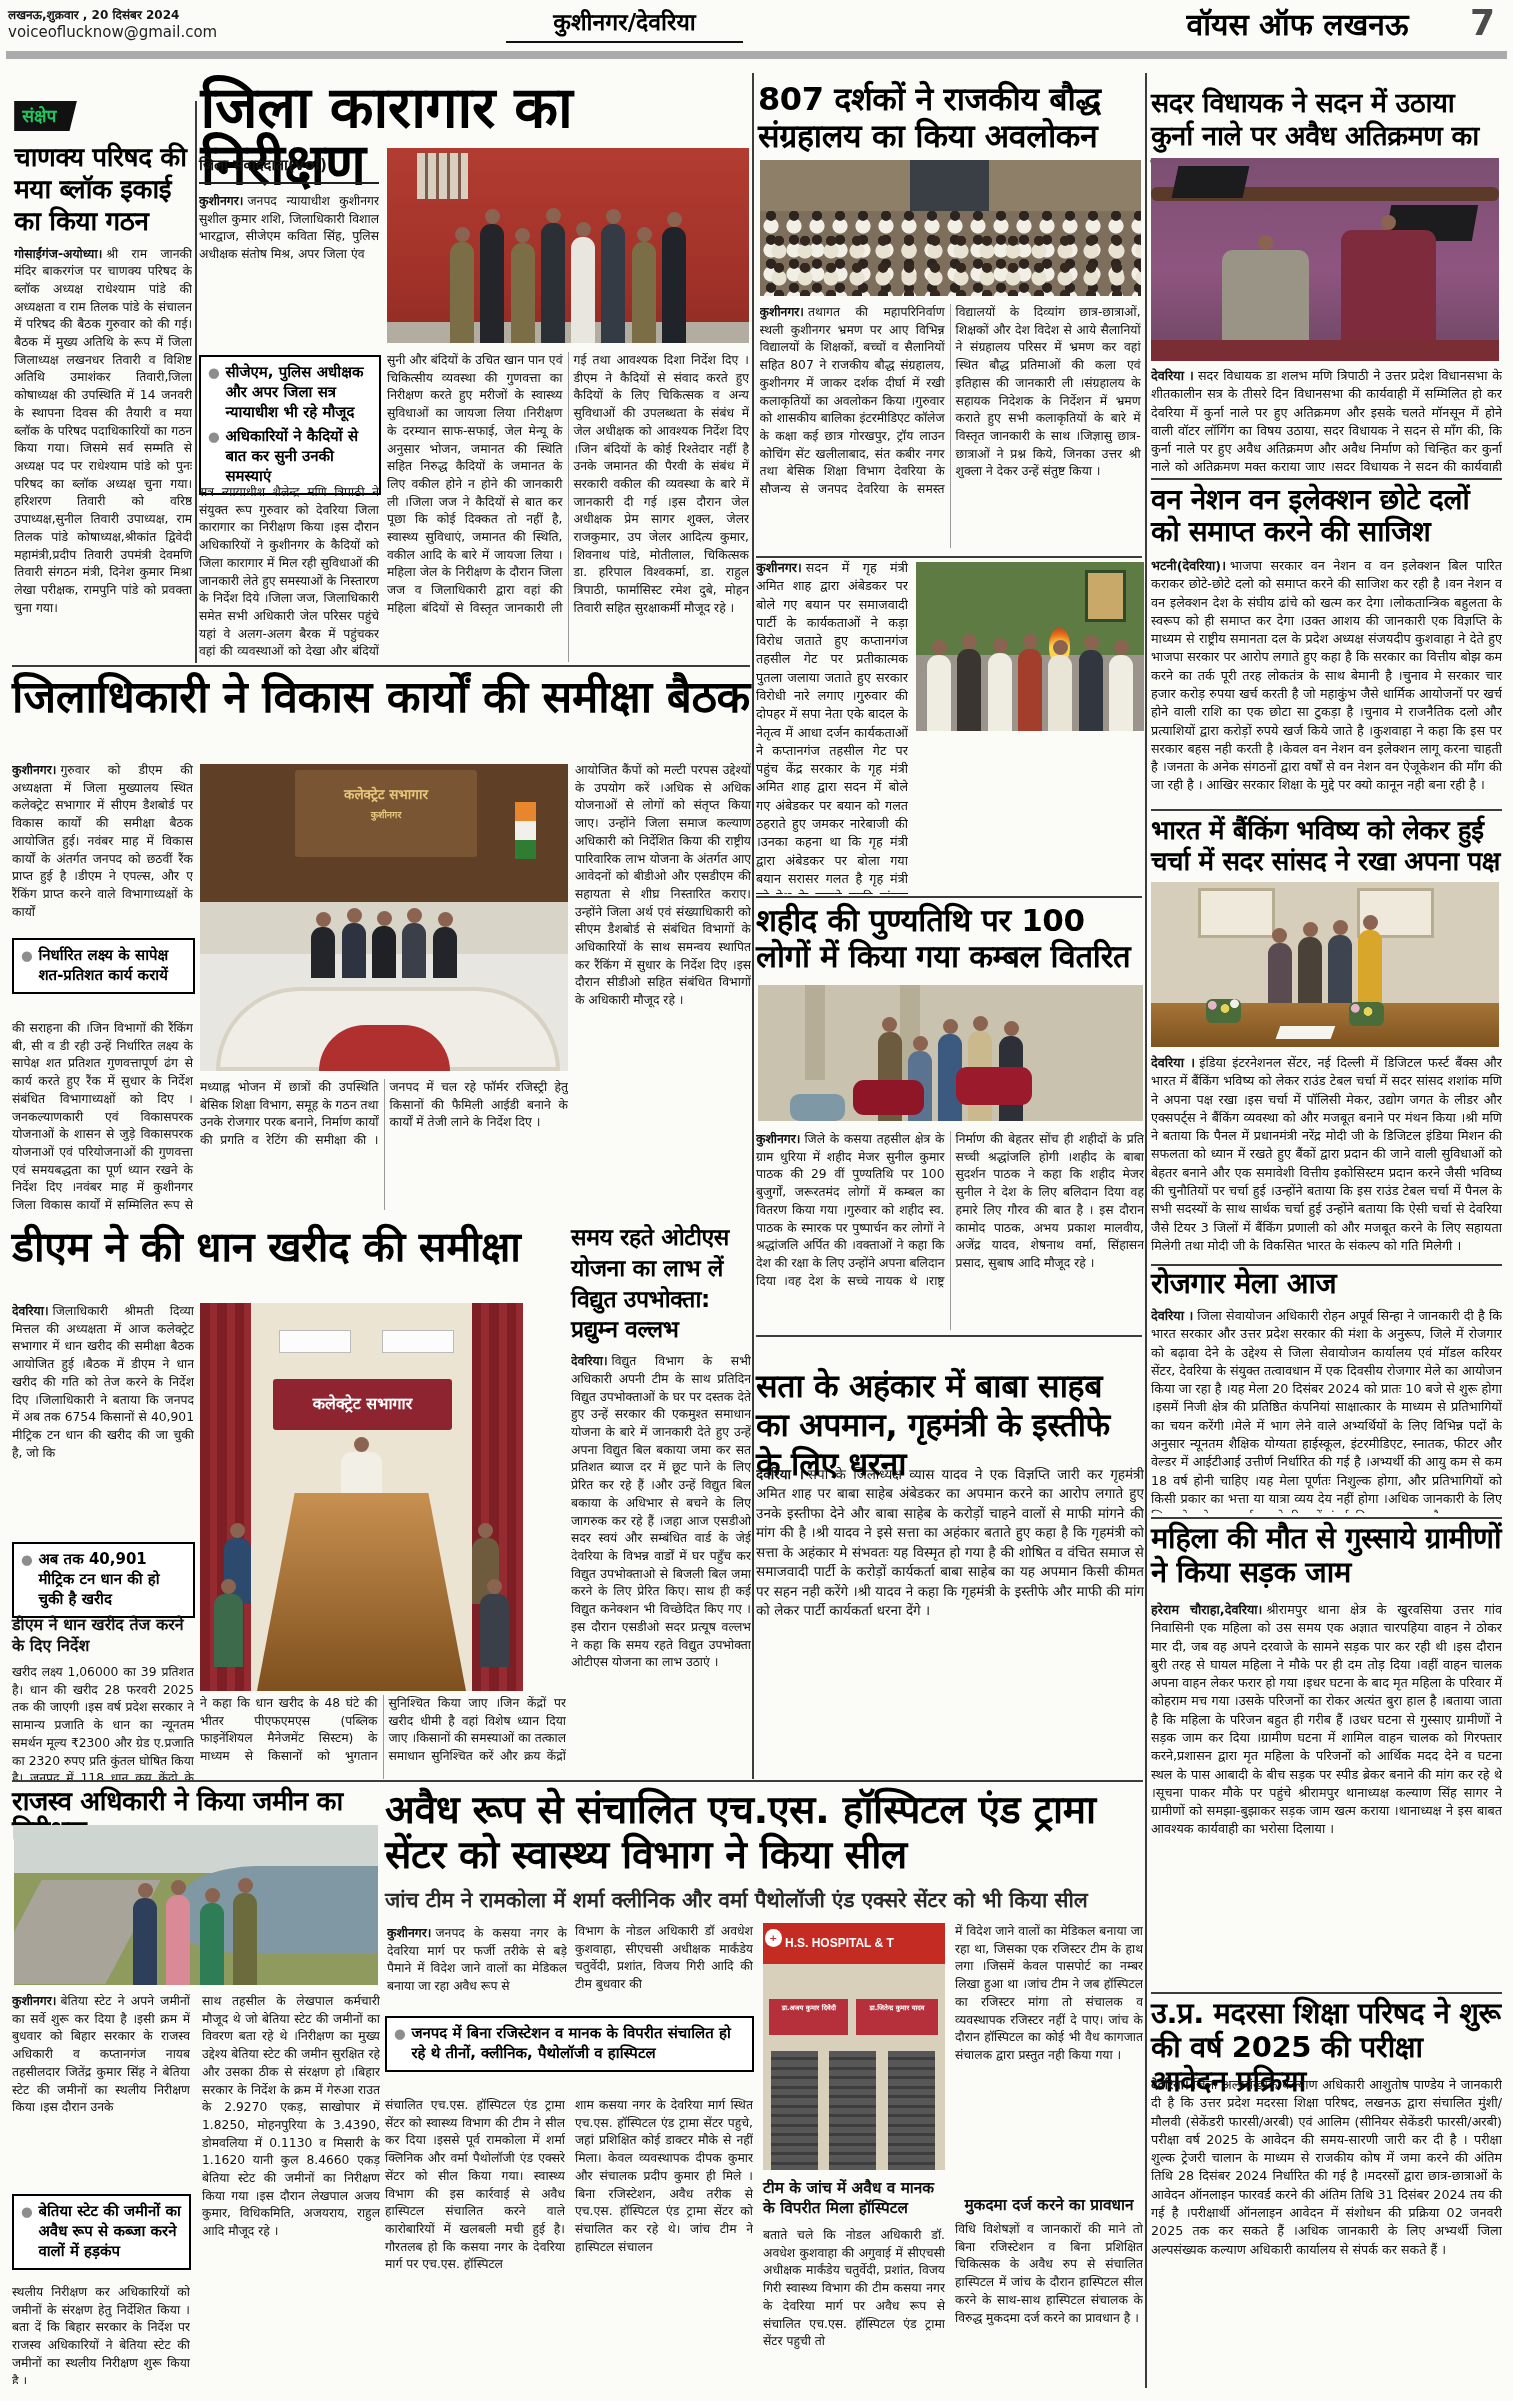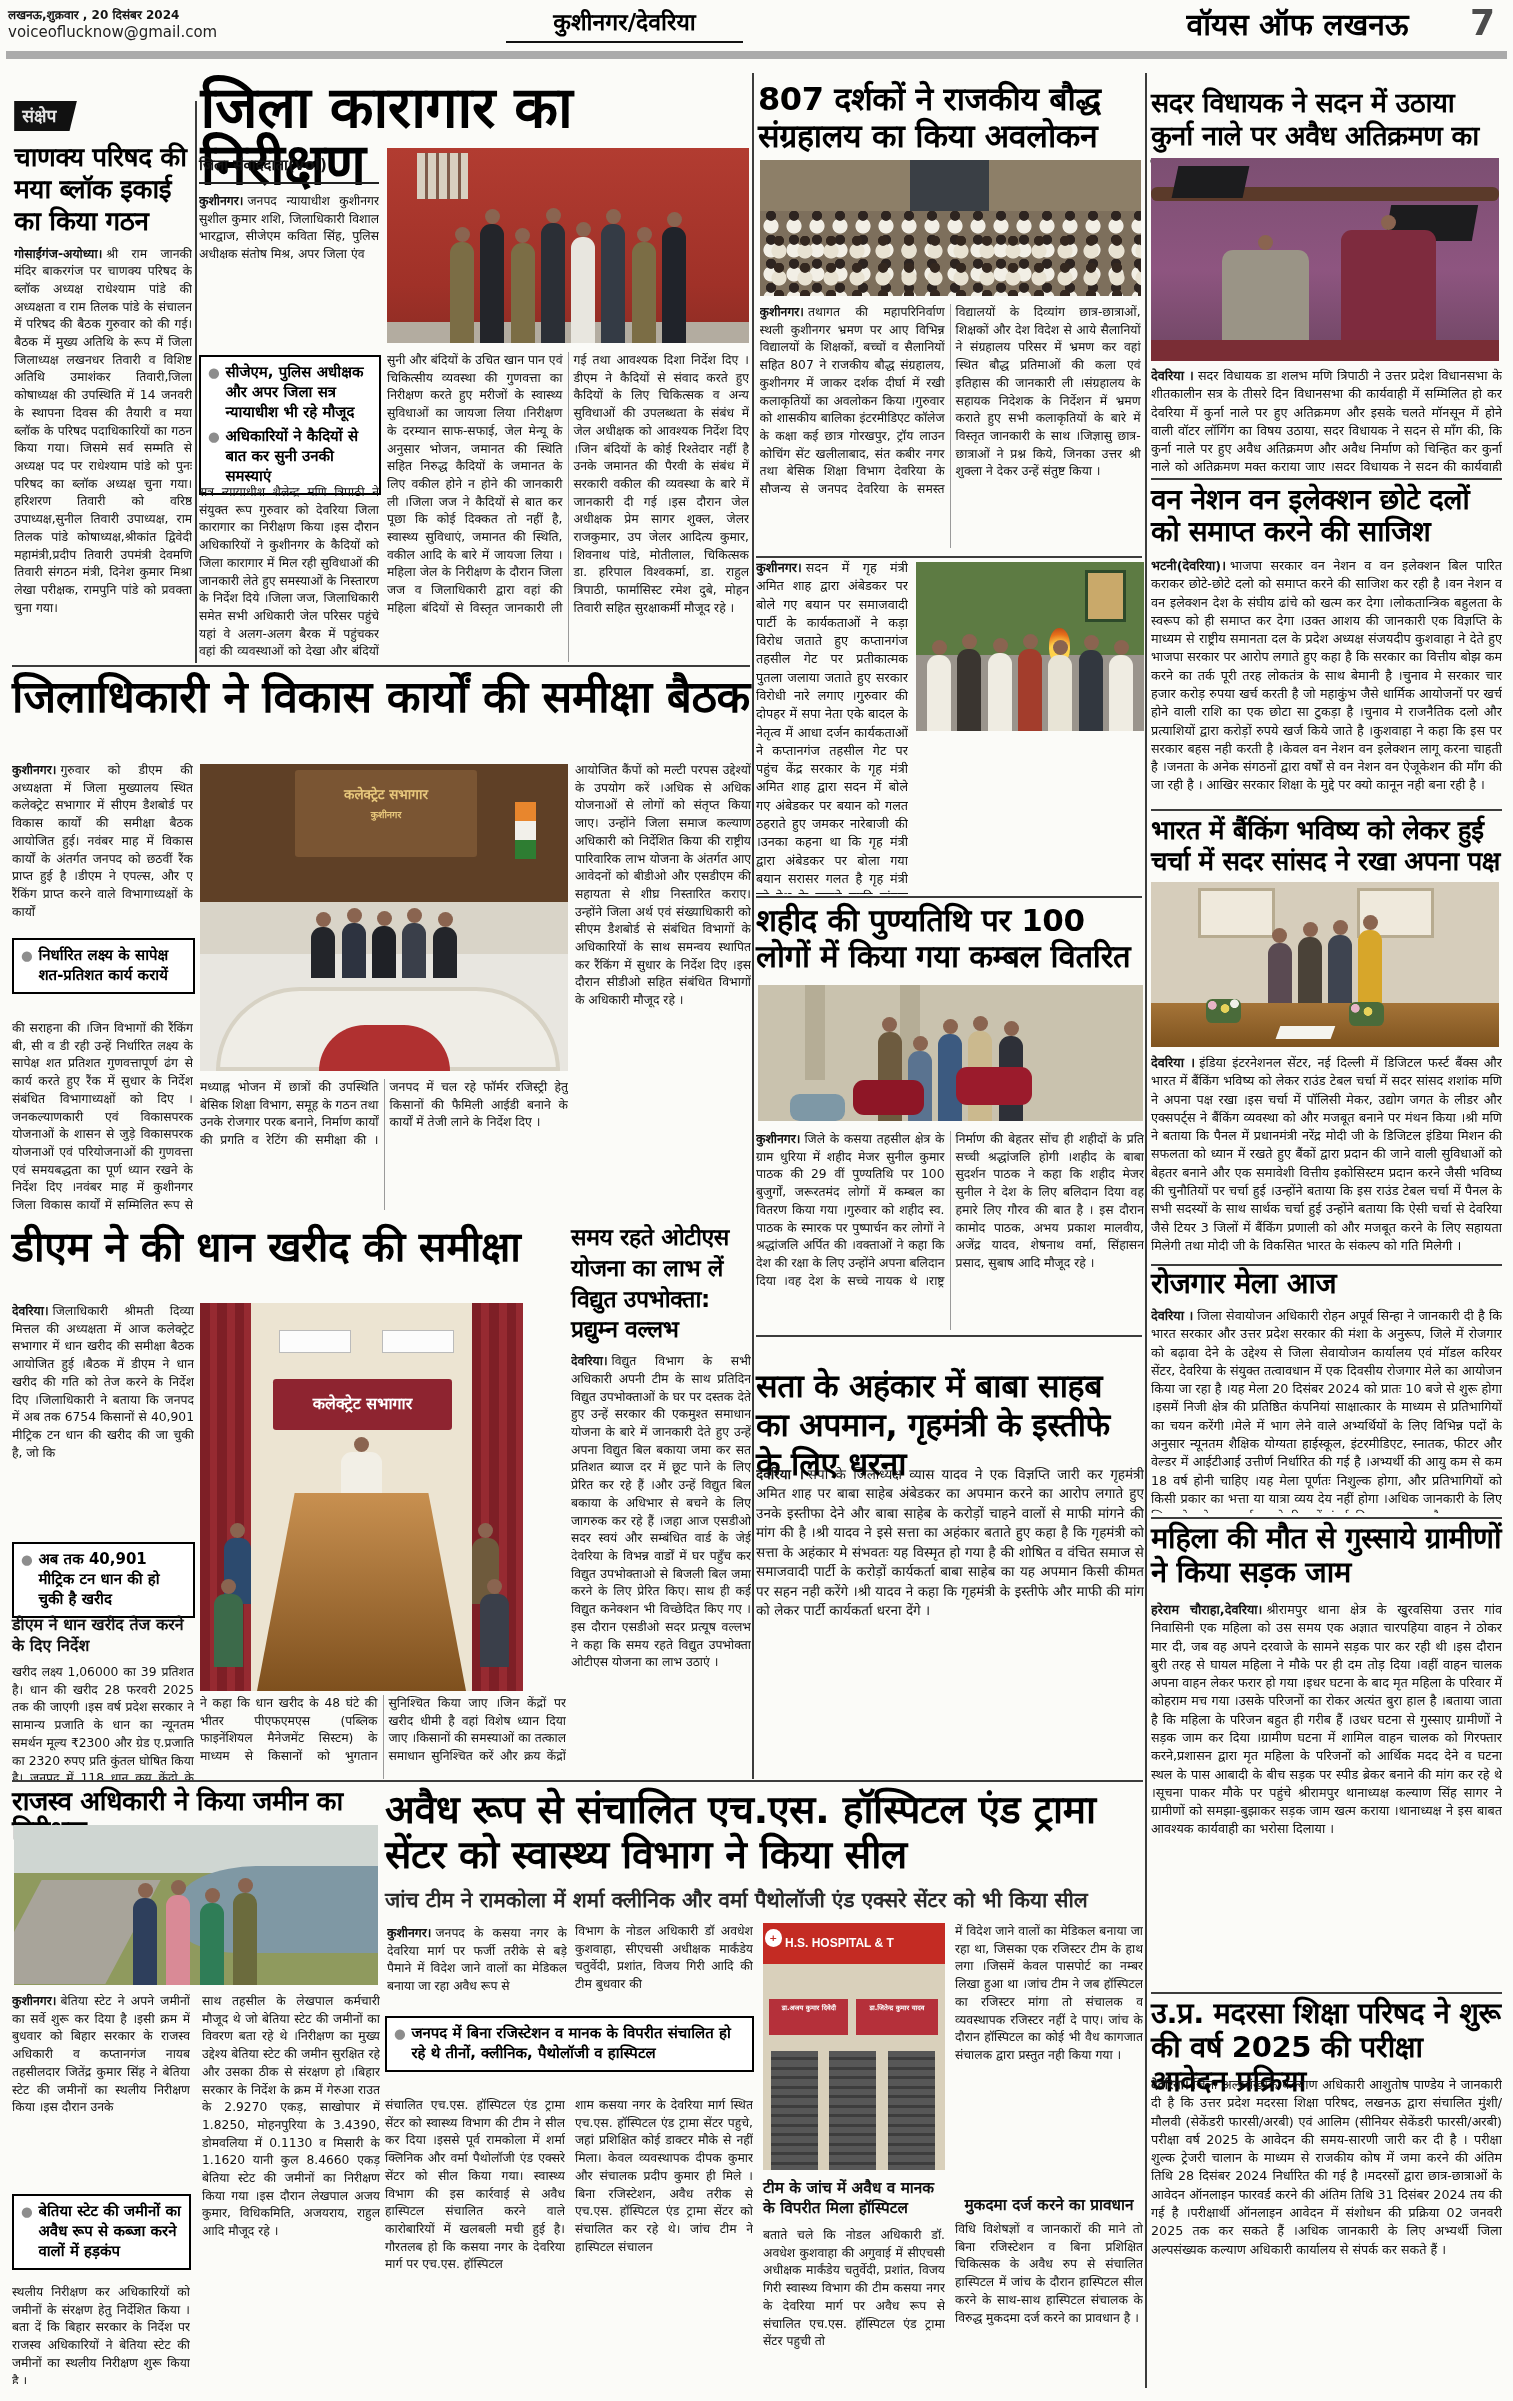--- a/index.html
+++ b/index.html
@@ -13,21 +13,21 @@
   .vrule{position:absolute;width:1.6px;background:#3c3c3c;}
   .hrule{position:absolute;height:1.6px;background:#3c3c3c;}
   .bulletbox{border:2.4px solid #000;padding:6.3px 7.1px;background:#fff;}
   .bi{display:flex;gap:5.5px;font-weight:800;font-size:15px;line-height:1.32;color:#000;text-align:left;}
   .bi .dot{color:#8d8d8d;font-size:13.5px;line-height:1.4;}
   .ph{position:absolute;overflow:hidden;background:#999;}
   .prow{position:absolute;bottom:0;width:100%;display:flex;justify-content:center;gap:6.3px;align-items:flex-end;}
   .pg{width:24px;border-radius:11px 11px 0 0;position:relative;}
   .pg::before{content:"";position:absolute;top:-15px;left:50%;margin-left:-7.1px;width:15px;height:15px;border-radius:50%;background:#8a6450;}
   .sign{position:absolute;color:#fff;font-weight:800;text-align:center;}
-  .badge{background:#111;color:#e5e5e5;font-weight:800;font-size:17.4px;padding:2.4px 20.6px 4px 8px;display:inline-block;
+  .badge{background:#111;color:#22c55e;font-weight:800;font-size:17.4px;padding:2.4px 20.6px 4px 8px;display:inline-block;
          clip-path:polygon(0 0,100% 0,88% 100%,0 100%);}
   .byline{font-weight:700;font-size:15px;border-bottom:2.4px solid #222;padding-bottom:8px;}
   .subhl{font-weight:800;color:#111;}
 </style>
 </head>
 <body>
 
 <div id="page">
 
   <div class="abs" style="left:8px;top:6.3px;">

